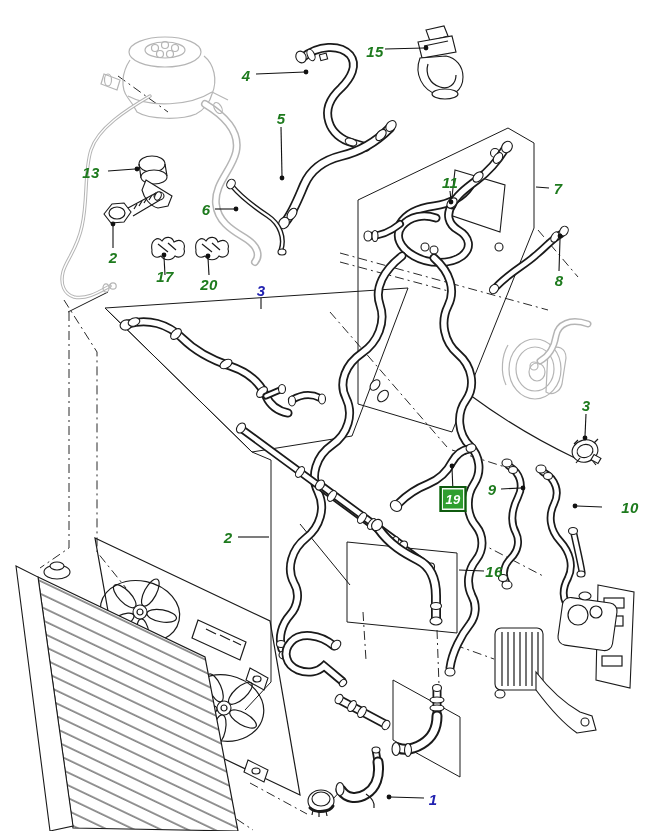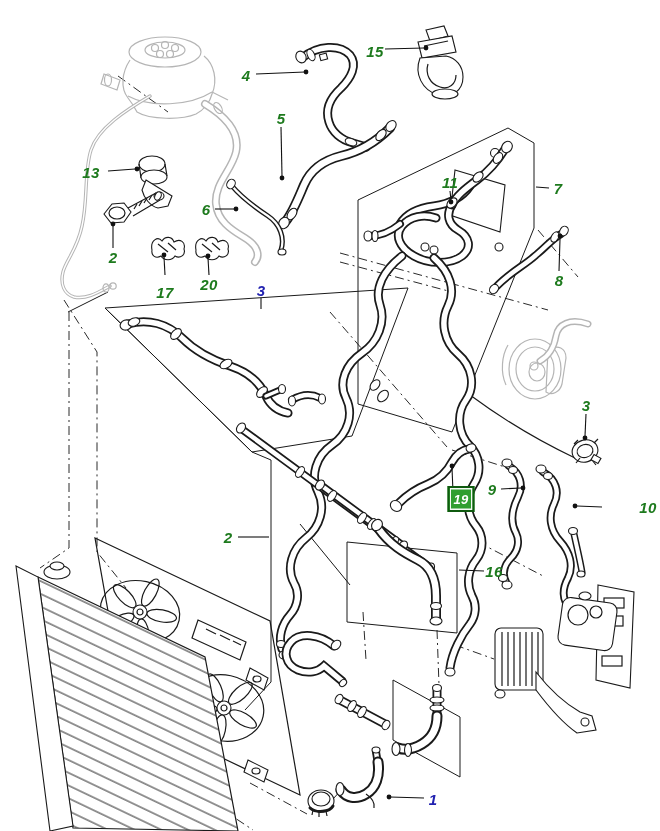--- a/index.html
+++ b/index.html
@@ -18,21 +18,21 @@
   .leader{stroke:#111;stroke-width:1.1;fill:none;}
   .dot{fill:#111;stroke:none;}
   
   .callout{position:absolute;transform:translate(-50%,-50%);font-weight:bold;font-size:15px;
            line-height:1;letter-spacing:.3px;user-select:none;cursor:pointer;font-style:italic;}
   .green{color:var(--green,#1d7a1d);}
   .blue{color:var(--blue,#2222b0);}
   .badge{width:23px;height:22px;display:flex;align-items:center;justify-content:center;
          background:var(--hl-bg,#2f9e2f);border:2px solid var(--hl-border,#0f5a0f);
          box-shadow:inset 0 0 0 1.5px rgba(255,255,255,.95);
-         color:var(--hl-text,#fff);font-size:13px;margin-left:8px;}
+         color:var(--hl-text,#fff);font-size:13px;}
 </style>
 </head>
 <body>
 
 <div class="stage">
 <svg width="660" height="831" viewBox="0 0 660 831">
   <defs>
     <pattern id="fins" width="9" height="11.5" patternUnits="userSpaceOnUse" patternTransform="rotate(25.5)">
       <rect width="9" height="11.5" fill="#ffffff"></rect>
       <line x1="0" y1="1" x2="9" y2="1" stroke="#2a2a2a" stroke-width="1"></line>
@@ -430,23 +430,23 @@
 
 <div class="callout blue" style="left:433px;top:799px">1</div>
 <div class="callout green" style="left:228px;top:537px">2</div>
 <div class="callout blue" style="left:261px;top:290px">3</div>
 <div class="callout green" style="left:246px;top:75px">4</div>
 <div class="callout green" style="left:281px;top:118px">5</div>
 <div class="callout green" style="left:206px;top:209px">6</div>
 <div class="callout green" style="left:558px;top:188px">7</div>
 <div class="callout green" style="left:559px;top:280px">8</div>
 <div class="callout green" style="left:492px;top:489px">9</div>
-<div class="callout green" style="left:648px;top:507px">10</div>
+<div class="callout green" style="left:630px;top:507px">10</div>
 <div class="callout green" style="left:450px;top:182px">11</div>
 <div class="callout green" style="left:586px;top:405px">3</div>
 <div class="callout green" style="left:91px;top:172px">13</div>
 <div class="callout green" style="left:113px;top:257px">2</div>
 <div class="callout green" style="left:375px;top:51px">15</div>
 <div class="callout green" style="left:494px;top:571px">16</div>
-<div class="callout green" style="left:165px;top:292px">17</div>
+<div class="callout green" style="left:165px;top:276px">17</div>
 <div class="callout green" style="left:209px;top:284px">20</div>
 <div class="callout badge" style="left:453px;top:499px">19</div>
 </div>
 
 </body></html>

